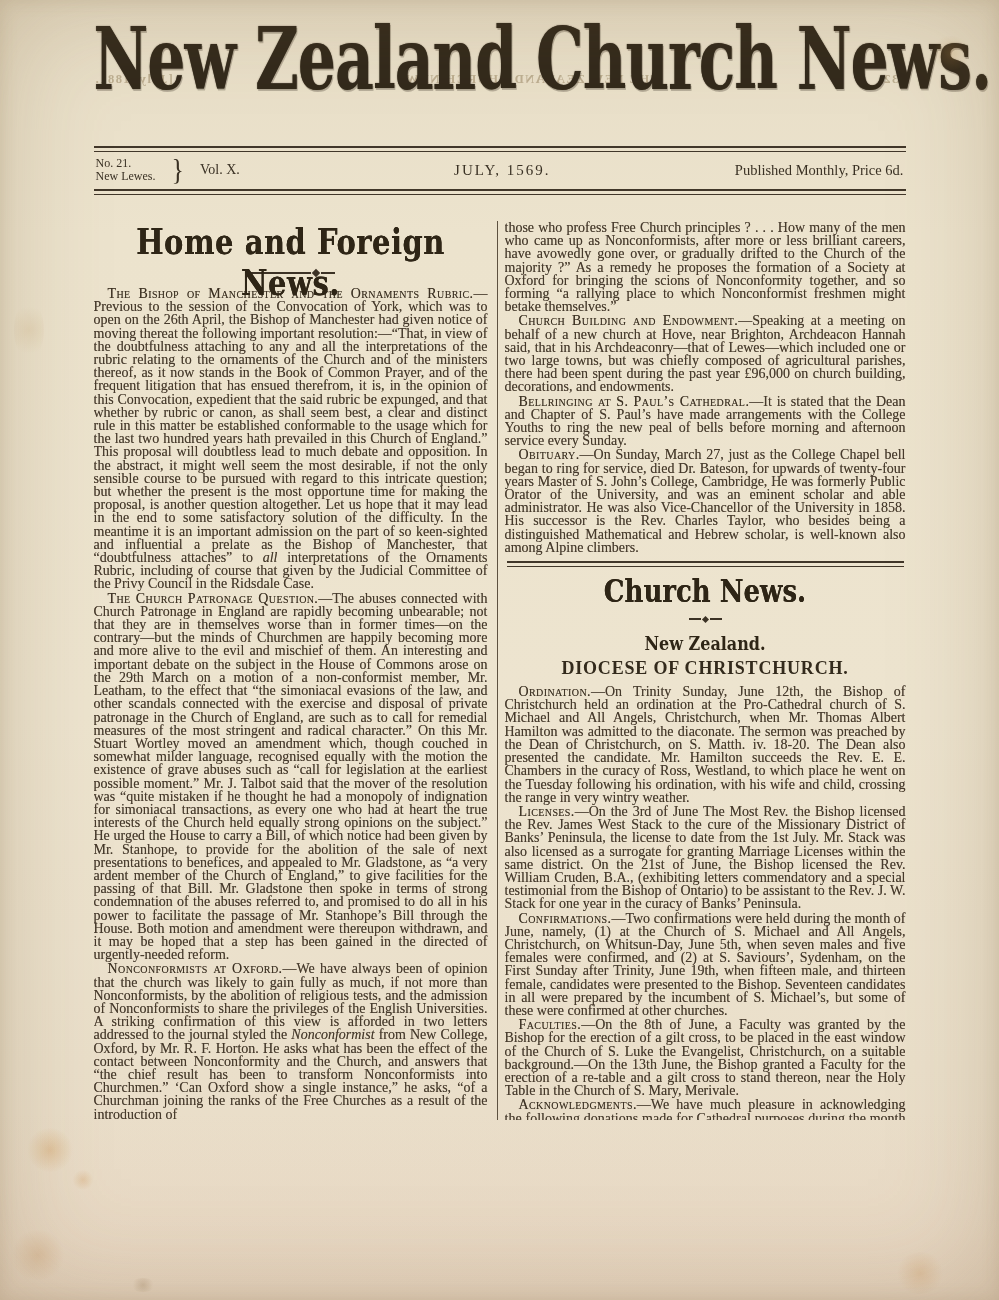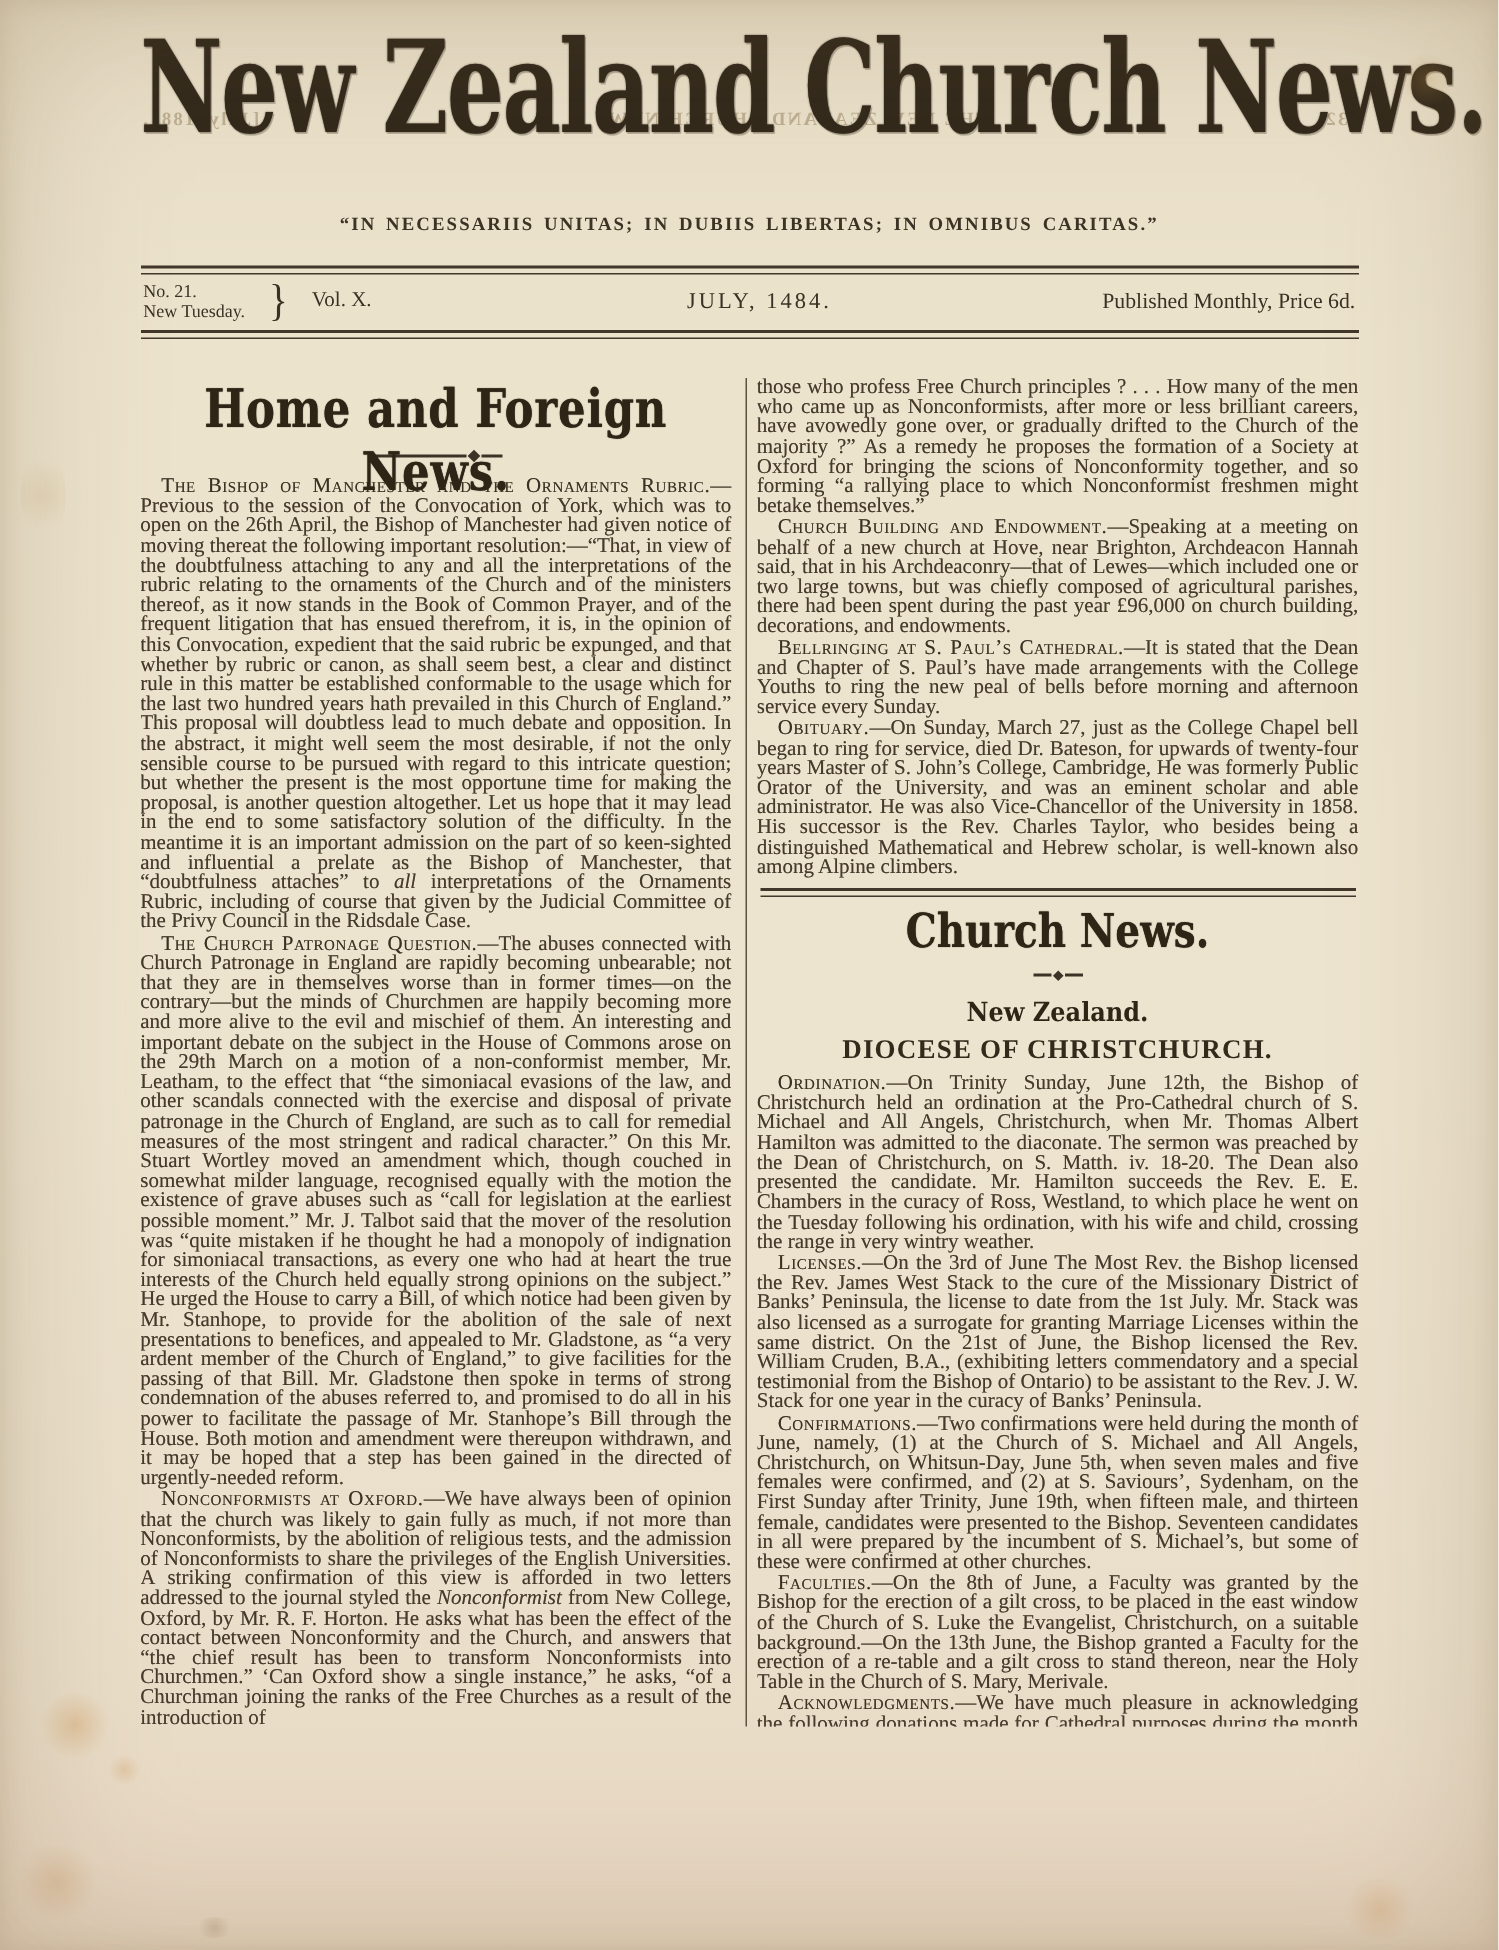--- a/index.html
+++ b/index.html
@@ -116,34 +116,33 @@
     <span>THE NEW ZEALAND CHURCH NEWS</span>
     <span>[July, 1881.</span>
   </div>
 
   <div class="content">
 
     <div class="masthead-wrap">
       <div class="masthead">New Zealand Church News.</div>
     </div>
 
-    <div class="motto">“IN NECESSARIIS UNITAS; IN DUBIIS LIBERTAS; IN OMNIBUS CARITAS.”</div>
 
     <div class="drule rule-top"></div>
 
     <div class="issue-line">
       <div class="issue-left">
         <div class="no-series">
           <div>No. 21.</div>
-          <div>New Tuesday.</div>
+          <div>New Lewes.</div>
         </div>
         <span class="issue-brace">}</span>
         <span class="issue-vol">Vol. X.</span>
       </div>
-      <div class="issue-date">JULY, 1484.</div>
+      <div class="issue-date">JULY, 1569.</div>
       <div class="issue-pub">Published Monthly, Price 6d.</div>
     </div>
 
     <div class="drule rule-bot"></div>
 
     <div class="columns">
 
       <div class="col left">
         <h2 class="blackletter heading-lg">Home and Foreign News.</h2>
         <div class="orn">

